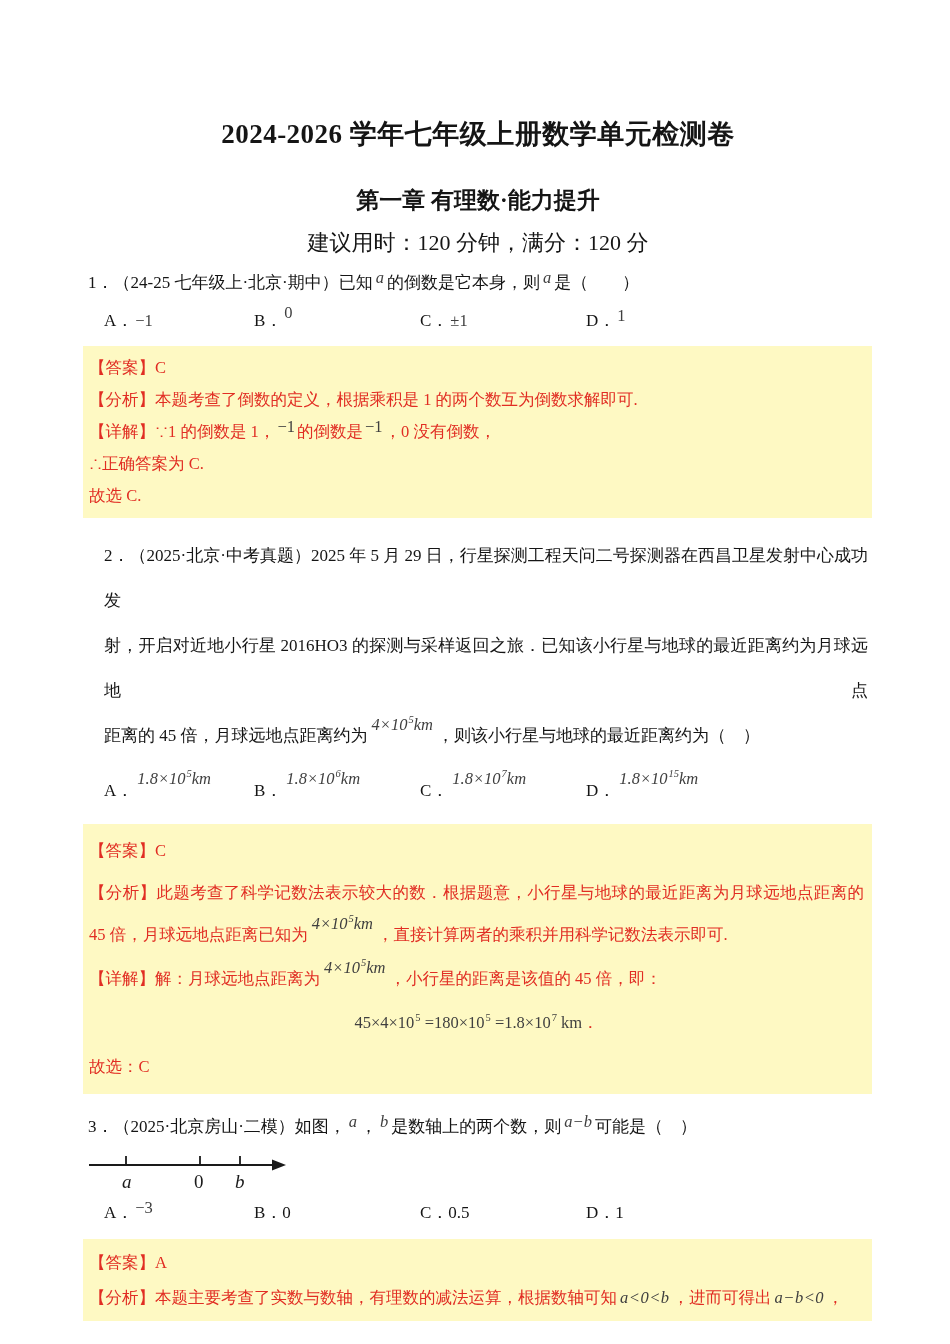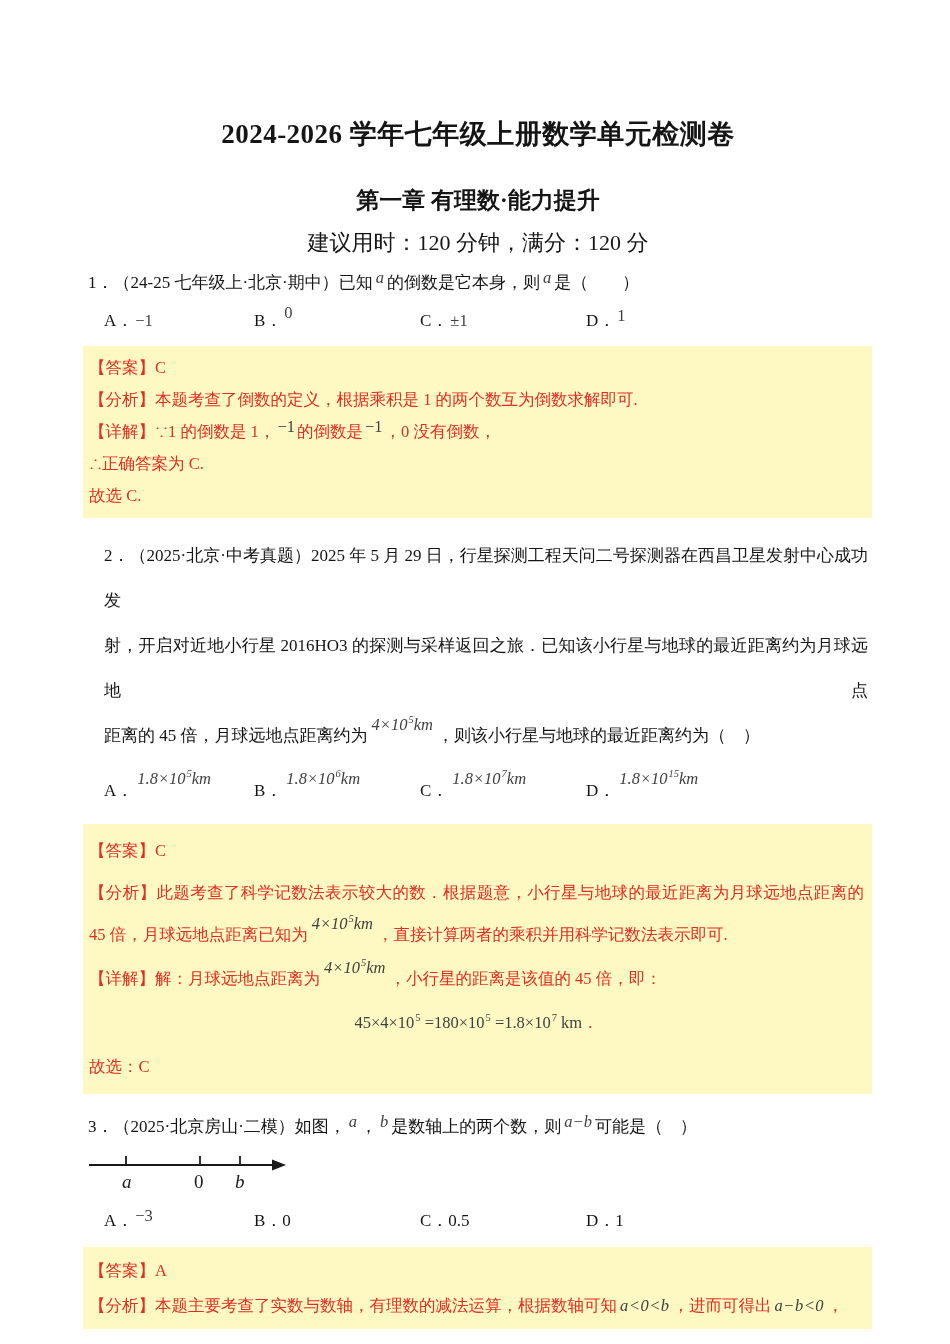--- a/index.html
+++ b/index.html
@@ -96,21 +96,21 @@
       <polygon points="184,9.5 198,15 184,20.5" fill="#1a1a1a"></polygon>
       <line x1="38" y1="6" x2="38" y2="15" stroke="#1a1a1a" stroke-width="1.8"></line>
       <line x1="112" y1="6" x2="112" y2="15" stroke="#1a1a1a" stroke-width="1.8"></line>
       <line x1="152" y1="6" x2="152" y2="15" stroke="#1a1a1a" stroke-width="1.8"></line>
       <text x="34" y="38" font-size="19" font-style="italic" fill="#1a1a1a">a</text>
       <text x="106" y="38" font-size="19" fill="#1a1a1a">0</text>
       <text x="147" y="38" font-size="19" font-style="italic" fill="#1a1a1a">b</text>
     </svg>
   </div>
 
-  <div class="opts" style="margin-top:12px;">
+  <div class="opts" style="margin-top:4px;">
     <span class="opt"><span class="olabel">A．</span><span class="mnum up5">−3</span></span>
     <span class="opt"><span class="olabel">B．</span><span class="olabel">0</span></span>
     <span class="opt"><span class="olabel">C．</span><span class="olabel">0.5</span></span>
     <span class="opt"><span class="olabel">D．</span><span class="olabel">1</span></span>
   </div>
 
   <div class="ansblock ansblock3" style="margin-top:13px;">
     <div class="ln">【答案】A</div>
     <div class="ln"><span>【分析】本题主要考查了实数与数轴，有理数的减法运算，根据数轴可知</span><span class="mexpr">a&lt;0&lt;b</span><span>，进而可得出</span><span class="mexpr">a−b&lt;0</span><span>，</span></div>
   </div>

